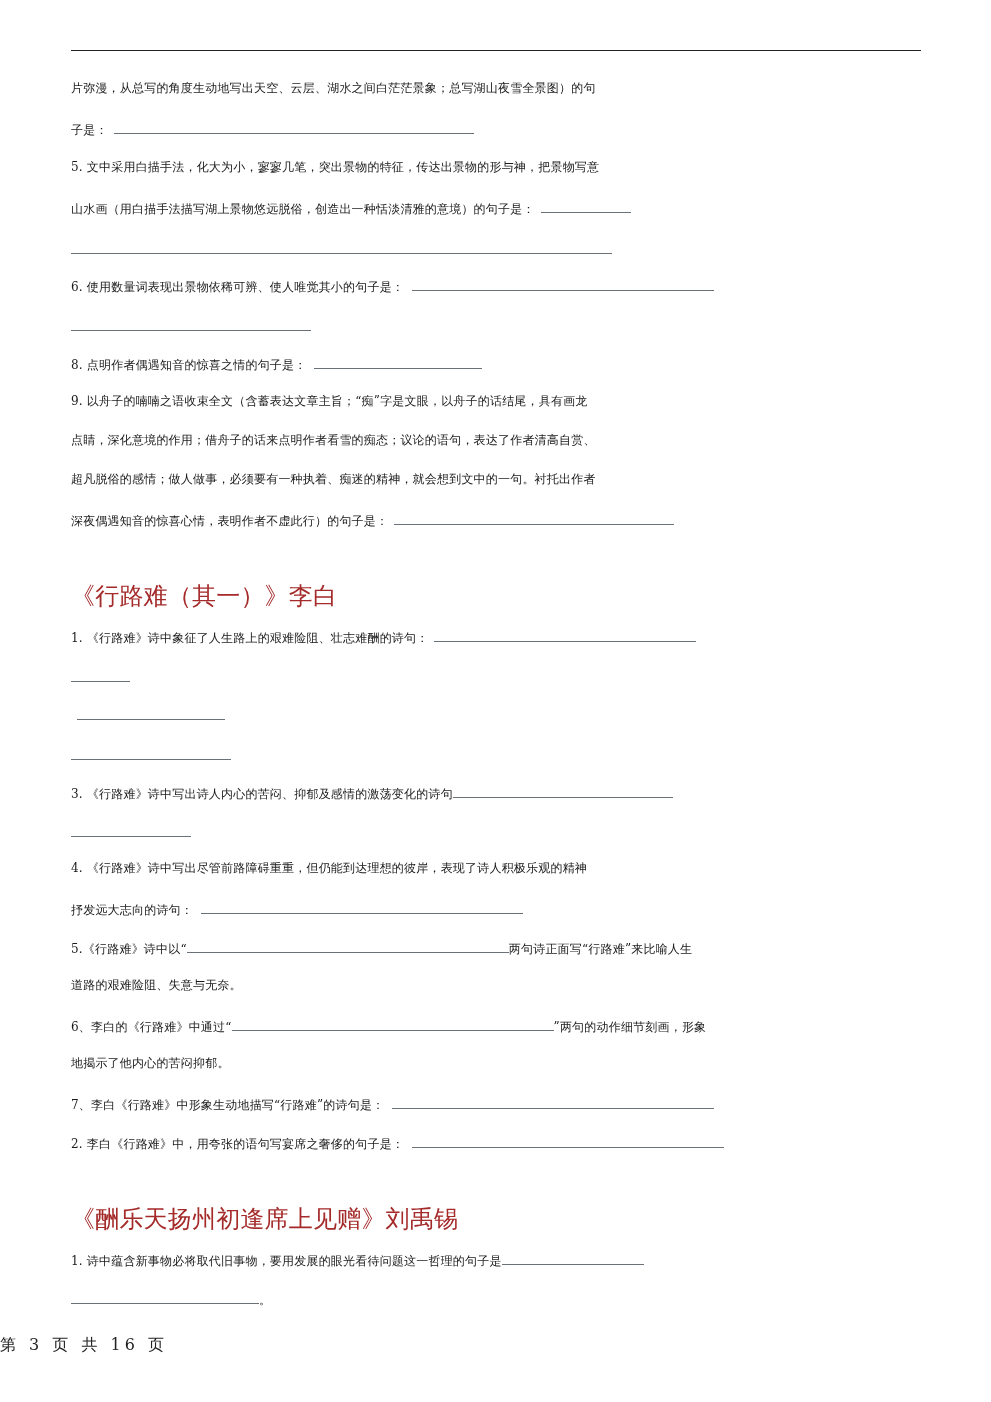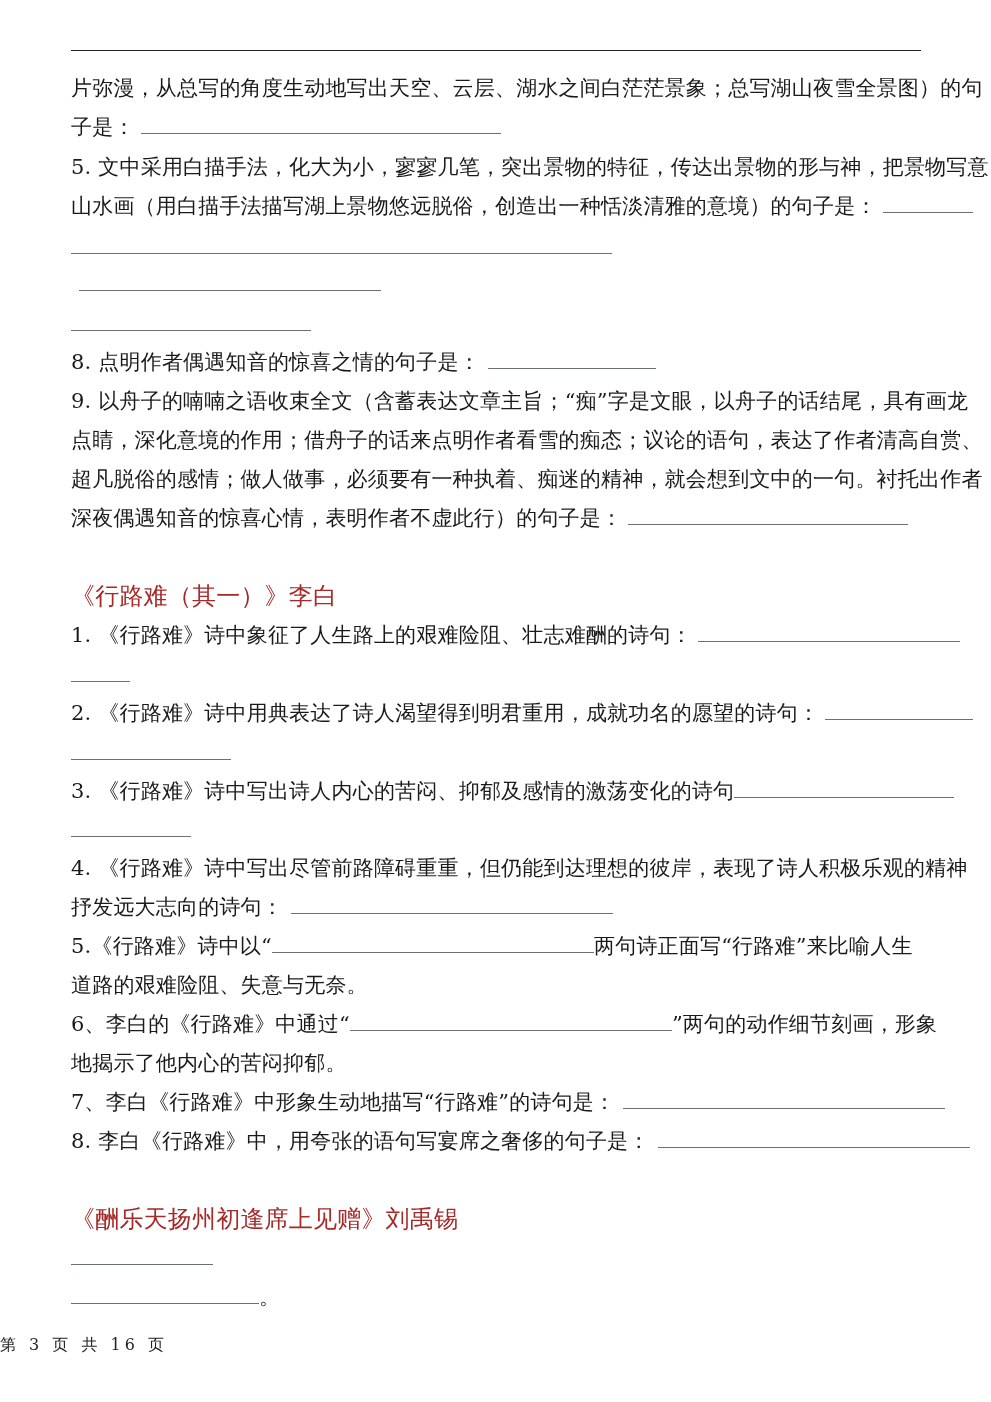--- a/index.html
+++ b/index.html
@@ -1,67 +1,67 @@
 <!DOCTYPE html>
 <html><head>
 <meta charset="utf-8">
 <style>
   html, body { margin: 0; padding: 0; background: #ffffff; }
   body { width: 991px; height: 1402px; position: relative; overflow: hidden;
          font-family: "DejaVu Serif", "Liberation Serif", serif; color: #1a1a1a; }
   .top-rule { position: absolute; left: 71px; top: 50px; width: 850px; height: 0;
               border-top: 1.5px solid #222; }
-  .line { position: absolute; left: 71px; font-size: 21px; line-height: 24px; white-space: nowrap; letter-spacing: 0.2px; }
+  .line { position: absolute; left: 71px; font-size: 12px; line-height: 24px; white-space: nowrap; letter-spacing: 0.2px; }
   .blank { display: inline-block; border-bottom: 1.5px solid #6b7178; height: 18px; vertical-align: baseline; }
   .blank-alone { position: absolute; left: 71px; height: 0; border-top: 1.5px solid #6b7178; }
   .heading { color: #a52a2a; font-size: 24px; }
   .footer { position: absolute; top: 1335px; left: 0; width: 991px; 
             font-size: 16px; letter-spacing: 4px; color: #222; }
 </style>
 </head>
 <body>
 
 <div class="top-rule"></div>
 
 <div class="line" style="top:76px;"><span>片弥漫，从总写的角度生动地写出天空、云层、湖水之间白茫茫景象；总写湖山夜雪全景图）的句</span></div>
 <div class="line" style="top:115px;text-align:right;"><span>子是：</span><span class="blank" style="width:360px;margin-left:6px;"></span></div>
 
 <div class="line" style="top:155px;"><span>5. 文中采用白描手法，化大为小，寥寥几笔，突出景物的特征，传达出景物的形与神，把景物写意</span></div>
 <div class="line" style="top:194px;font-family:Liberation Serif, serif;"><span>山水画（用白描手法描写湖上景物悠远脱俗，创造出一种恬淡清雅的意境）的句子是：</span><span class="blank" style="width:90px;margin-left:6px;"></span></div>
 <div class="blank-alone" style="top:253px;width:541px;"></div>
 
-<div class="line" style="top:272px;"><span class="blank" style="width:302px;margin-left:8px;"></span></div>
+<div class="line" style="top:272px;"><span>6. 使用数量词表现出景物依稀可辨、使人唯觉其小的句子是：</span><span class="blank" style="width:302px;margin-left:8px;"></span></div>
 <div class="blank-alone" style="top:330px;width:240px;"></div>
 
 <div class="line" style="top:350px;"><span>8. 点明作者偶遇知音的惊喜之情的句子是：</span><span class="blank" style="width:168px;margin-left:8px;"></span></div>
 
 <div class="line" style="top:389px;"><span>9. 以舟子的喃喃之语收束全文（含蓄表达文章主旨；“痴”字是文眼，以舟子的话结尾，具有画龙</span></div>
 <div class="line" style="top:428px;"><span>点睛，深化意境的作用；借舟子的话来点明作者看雪的痴态；议论的语句，表达了作者清高自赏、</span></div>
 <div class="line" style="top:467px;"><span>超凡脱俗的感情；做人做事，必须要有一种执着、痴迷的精神，就会想到文中的一句。衬托出作者</span></div>
 <div class="line" style="top:506px;"><span>深夜偶遇知音的惊喜心情，表明作者不虚此行）的句子是：</span><span class="blank" style="width:280px;margin-left:6px;"></span></div>
 
 <div class="line heading" style="top:584px;"><span>《行路难（其一）》李白</span></div>
 <div class="line" style="top:623px;"><span>1. 《行路难》诗中象征了人生路上的艰难险阻、壮志难酬的诗句：</span><span class="blank" style="width:262px;margin-left:6px;"></span></div>
 <div class="blank-alone" style="top:681px;width:59px;"></div>
 
-<div class="line" style="top:701px;"><span>2. 《行路难》诗中用典表达了诗人渴望得到明君重用，成就功名的愿望的诗句：</span><span class="blank" style="width:148px;margin-left:6px;"></span></div>
+<div class="line" style="top:701px;"><span class="blank" style="width:148px;margin-left:6px;"></span></div>
 <div class="blank-alone" style="top:759px;width:160px;"></div>
 
 <div class="line" style="top:779px;"><span>3. 《行路难》诗中写出诗人内心的苦闷、抑郁及感情的激荡变化的诗句</span><span class="blank" style="width:220px;"></span></div>
 <div class="blank-alone" style="top:836px;width:120px;"></div>
 
 <div class="line" style="top:856px;"><span>4. 《行路难》诗中写出尽管前路障碍重重，但仍能到达理想的彼岸，表现了诗人积极乐观的精神</span></div>
 <div class="line" style="top:895px;"><span>抒发远大志向的诗句：</span><span class="blank" style="width:322px;margin-left:8px;"></span></div>
 
 <div class="line" style="top:934px;"><span>5.《行路难》诗中以“</span><span class="blank" style="width:322px;"></span><span>两句诗正面写“行路难”来比喻人生</span></div>
 <div class="line" style="top:973px;"><span>道路的艰难险阻、失意与无奈。</span></div>
 
 <div class="line" style="top:1012px;"><span>6、李白的《行路难》中通过“</span><span class="blank" style="width:322px;"></span><span>”两句的动作细节刻画，形象</span></div>
 <div class="line" style="top:1051px;text-align:right;"><span>地揭示了他内心的苦闷抑郁。</span></div>
 
 <div class="line" style="top:1090px;"><span>7、李白《行路难》中形象生动地描写“行路难”的诗句是：</span><span class="blank" style="width:322px;margin-left:8px;"></span></div>
-<div class="line" style="top:1129px;"><span>8. 李白《行路难》中，用夸张的语句写宴席之奢侈的句子是：</span><span class="blank" style="width:312px;margin-left:8px;"></span></div>
+<div class="line" style="top:1129px;"><span>2. 李白《行路难》中，用夸张的语句写宴席之奢侈的句子是：</span><span class="blank" style="width:312px;margin-left:8px;"></span></div>
 
 <div class="line heading" style="top:1207px;"><span>《酬乐天扬州初逢席上见赠》刘禹锡</span></div>
-<div class="line" style="top:1246px;"><span class="blank" style="width:142px;"></span></div>
+<div class="line" style="top:1246px;"><span>1. 诗中蕴含新事物必将取代旧事物，要用发展的眼光看待问题这一哲理的句子是</span><span class="blank" style="width:142px;"></span></div>
 <div class="line" style="top:1285px;"><span class="blank" style="width:188px;"></span><span>。</span></div>
 
 <div class="footer">第 3 页 共 16 页</div>
 
 </body></html>

